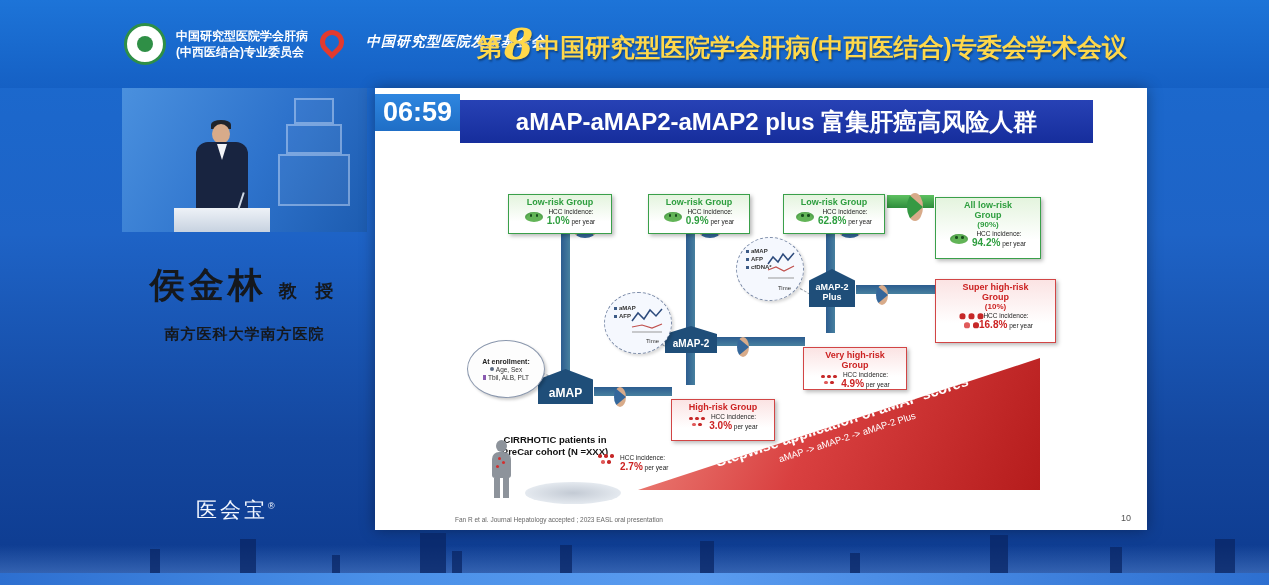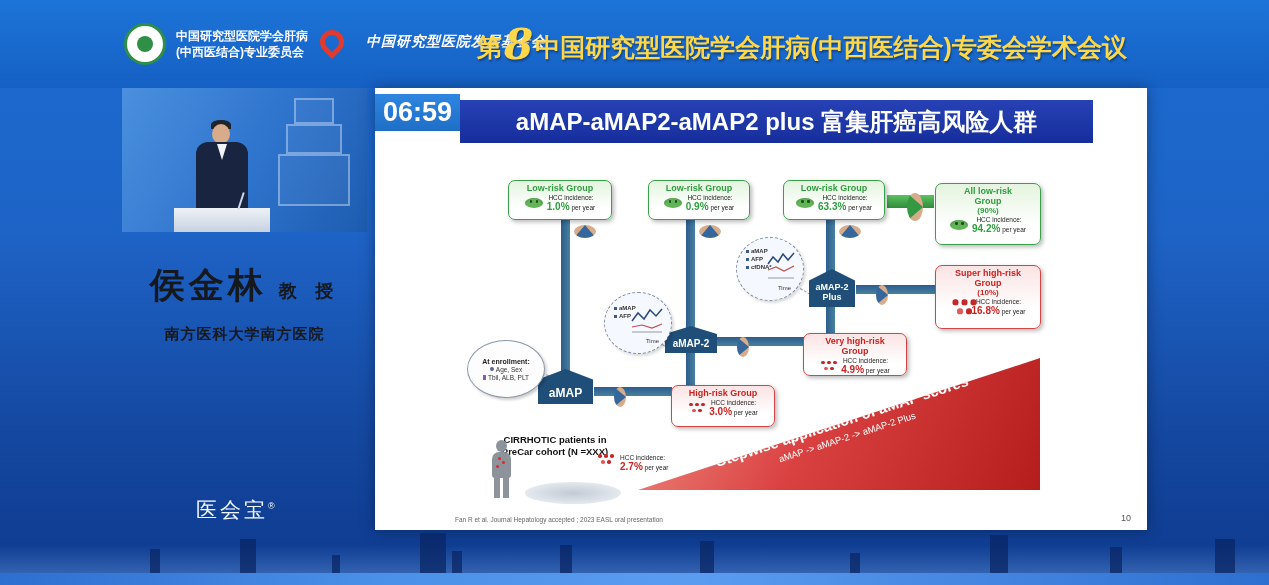--- a/index.html
+++ b/index.html
@@ -54,43 +54,43 @@
   .slide { position:absolute; left:375px; top:88px; width:772px; height:442px; background:#ffffff;
     box-shadow:0 0 14px rgba(0,0,0,.35); }
   .timestamp { position:absolute; left:0; top:6px; width:85px; height:37px;
     background:linear-gradient(180deg,#2e86e0,#1f6ec6); color:#fff; font-size:27px; font-weight:bold;
     display:flex; align-items:center; justify-content:center; }
   .slide-banner { position:absolute; left:85px; top:12px; width:633px; height:43px;
     background:linear-gradient(180deg,#2742b5,#162d9c); color:#fff; font-size:24px; font-weight:bold;
     display:flex; align-items:center; justify-content:center; white-space:nowrap; }
 
   
-  .gbox { position:absolute; border-radius:7px; border:1.5px solid; text-align:center; background:#fff;
-    box-shadow:2px 2px 4px rgba(0,0,0,.28); padding:2px 16px; }
+  .gbox { position:absolute; border-radius:0; border:1.5px solid; text-align:center; background:#fff;
+    box-shadow:2px 2px 4px rgba(0,0,0,.28); padding:2px 16px;margin-top:14px; }
   .gbox.green { border-color:#3aa04a; background:linear-gradient(180deg,#e4f4de 0%,#ffffff 70%); }
   .gbox.red { border-color:#d24545; background:linear-gradient(180deg,#fbe3e3 0%,#ffffff 70%); }
   .gtitle { font-size:9px; font-weight:bold; }
   .gsub { font-size:8px; font-weight:bold; }
   .green .gtitle,.green .gsub { color:#2e9e3f; }
   .red .gtitle,.red .gsub { color:#cc2222; }
   .grow { display:flex; align-items:center; justify-content:center; gap:4px; margin-top:1px; }
   .gcol { text-align:center; }
   .ghcc { font-size:6.5px; color:#222; }
   .grate { font-size:6.5px; color:#222; white-space:nowrap; }
   .grate .rate { font-size:10px; font-weight:bold; }
   .green .grate .rate { color:#2e9e3f; }
   .red .grate .rate { color:#cc2222; }
 
   .g0 { left:133px; top:92px;  width:104px; height:40px; }
   .g1 { left:273px; top:92px;  width:102px; height:40px; }
   .g2 { left:408px; top:92px;  width:102px; height:40px; }
   .g3 { left:560px; top:95px;  width:106px; height:62px; }
   .g4 { left:296px; top:297px; width:104px; height:42px; }
   .g5 { left:428px; top:245px; width:104px; height:43px; }
-  .g6 { left:560px; top:177px; width:106px; height:64px; }
+  .g6 { left:560px; top:177px; width:121px; height:64px; }
 
   .mound { display:inline-block; width:18px; height:10px; border-radius:50%;
     background:radial-gradient(ellipse at 50% 75%, #62b457 55%, #2e7d32 100%); position:relative; flex:none; }
   .mound::after { content:""; position:absolute; left:5px; top:2px; width:2.5px; height:2.5px; border-radius:50%;
     background:#184d1c; box-shadow:6px 0 0 #184d1c; }
   .crowd { display:inline-block; width:17px; height:11px; position:relative; flex:none; }
   .crowd::before { content:""; position:absolute; left:1px; top:0; width:3.5px; height:3.5px; border-radius:50%;
     background:#c62828; box-shadow:6px 0 0 #c62828, 12px 0 0 #c62828, 3px 6px 0 #e05a5a, 9px 6px 0 #c62828; }
   .crowd.big { transform:scale(1.5); transform-origin:left center; }
 
@@ -296,21 +296,21 @@
           <div class="grate"><span class="rate">0.9%</span><span> per year</span></div>
         </div>
       </div>
     </div>
     <div class="gbox green g2">
       <div class="gtitle">Low-risk Group</div>
       <div class="grow">
           <span class="mound"></span>
         <div class="gcol">
           <div class="ghcc">HCC incidence:</div>
-          <div class="grate"><span class="rate">63.3%</span><span> per year</span></div>
+          <div class="grate"><span class="rate">62.8%</span><span> per year</span></div>
         </div>
       </div>
     </div>
     <div class="gbox green g3">
       <div class="gtitle">All low-risk Group</div>
       <div class="gsub">(90%)</div>
       <div class="grow">
           <span class="mound"></span>
         <div class="gcol">
           <div class="ghcc">HCC incidence:</div>

